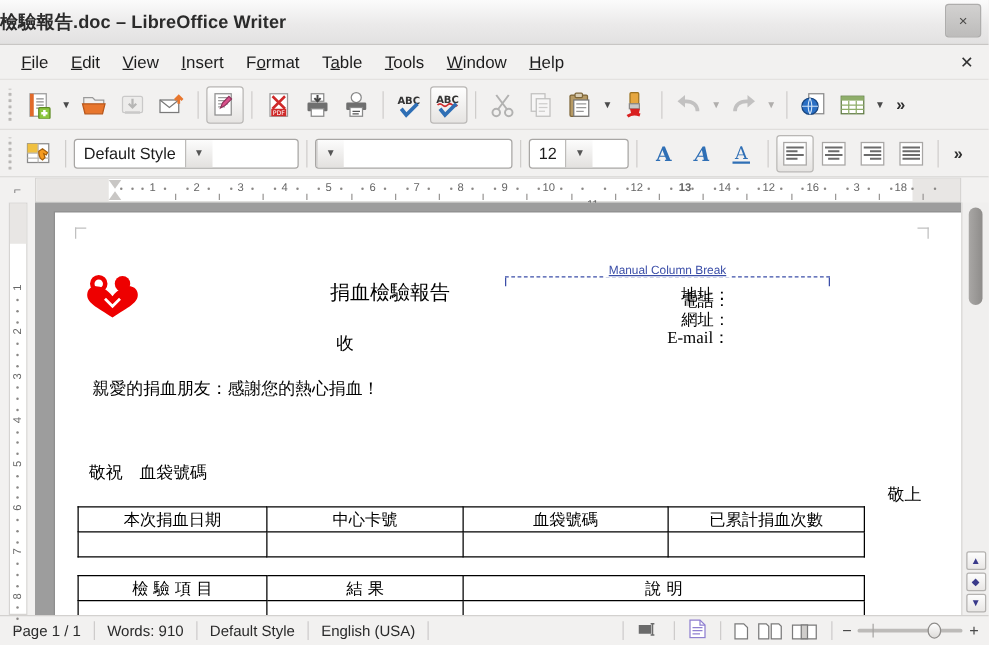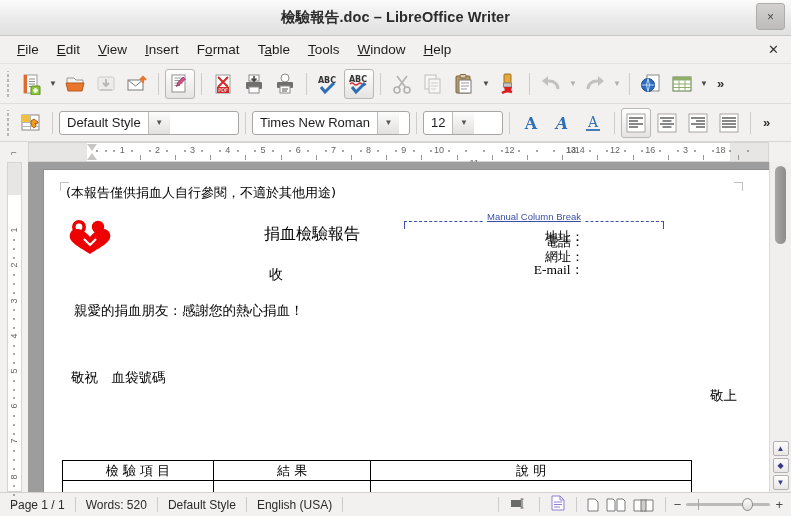--- a/index.html
+++ b/index.html
@@ -10,21 +10,21 @@
     background: #f2f1f0;
   }
   .app { width: 791px; height: 516px; display: flex; flex-direction: column;
          background: #f2f1f0; position: relative; }
 
   
   .titlebar {
     height: 36px; flex: 0 0 36px;
     background: linear-gradient(to bottom, #fbfbfb 0%, #ebeaea 55%, #e2e1e1 100%);
     border-bottom: 1px solid #c8c6c4;
-    display: flex; align-items: center; justify-content: center;
+    display: flex; align-items: center; justify-content: flex-start;
     position: relative;
   }
   .title-text {
     font-size: 14.5px; font-weight: bold; color: #2b2b2b;
     letter-spacing: .1px;
   }
   .win-close {
     position: absolute; right: 6px; top: 3px;
     width: 29px; height: 27px;
     background: linear-gradient(to bottom, #d2d1d0, #bdbcbb);
@@ -539,21 +539,20 @@
     <div class="sep"></div>
 
     <div class="combo style-combo">
       <div class="val">Default Style</div>
       <div class="arrow">▼</div>
     </div>
 
     <div class="sep"></div>
 
     <div class="combo font-combo">
-      <div class="val">Times New Roman</div>
       <div class="arrow">▼</div>
     </div>
 
     <div class="sep"></div>
 
     <div class="combo size-combo">
       <div class="val">12</div>
       <div class="arrow">▼</div>
     </div>
 
@@ -676,21 +675,21 @@
             <div class="hr-dot" style="left: 418.8px;"></div>
             <div class="hr-dot" style="left: 436.4px;"></div>
             <div class="hr-num" style="left: 445.2px; margin-top: 13px;">11</div>
             <div class="hr-half" style="left: 462.8px;"></div>
             <div class="hr-dot" style="left: 454px;"></div>
             <div class="hr-dot" style="left: 471.6px;"></div>
             <div class="hr-num" style="left: 480.4px;">12</div>
             <div class="hr-half" style="left: 498px;"></div>
             <div class="hr-dot" style="left: 489.2px;"></div>
             <div class="hr-dot" style="left: 506.8px;"></div>
-            <div class="hr-num" style="left: 542px; font-weight: bold;">13</div>
+            <div class="hr-num" style="left: 519px; font-weight: bold;">13</div>
             <div class="hr-half" style="left: 533.2px;"></div>
             <div class="hr-dot" style="left: 524.4px;"></div>
             <div class="hr-dot" style="left: 542px;"></div>
             <div class="hr-num" style="left: 550.8px;">14</div>
             <div class="hr-half" style="left: 568.4px;"></div>
             <div class="hr-dot" style="left: 559.6px;"></div>
             <div class="hr-dot" style="left: 577.2px;"></div>
             <div class="hr-num" style="left: 586px;">12</div>
             <div class="hr-half" style="left: 603.6px;"></div>
             <div class="hr-dot" style="left: 594.8px;"></div>
@@ -755,21 +754,20 @@
           </div>
       </div>
 
       <div class="doc-scroll">
         <div class="page">
           <div class="page-inner">
 
             <div class="bound tl" style="left:16px; top:12px;"></div>
             <div class="bound tr" style="right:26px; top:12px;"></div>
 
-            <div class="doc-note">(本報告僅供捐血人自行參閱，不適於其他用途)</div>
 
             <svg class="logo" viewBox="0 0 52 38">
               <circle cx="15" cy="7" r="5.2" fill="none" stroke="#ee0000" stroke-width="3.6"></circle>
               <circle cx="34" cy="7" r="6.2" fill="#ee0000"></circle>
               <path d="M26 34 C14 26, 4 22, 6 14 C8 7, 18 7, 26 17 C34 7, 44 7, 46 14 C48 22, 38 26, 26 34 Z" fill="#ee0000"></path>
               <path d="M20 19 L26 25 L32 19" fill="none" stroke="#ffffff" stroke-width="2.2"></path>
             </svg>
 
             <div class="doc-title">捐血檢驗報告</div>
 
@@ -786,20 +784,36 @@
               <div class="line">網址：</div>
               <div class="line email">E-mail：</div>
             </div>
 
             <div class="doc-recv">收</div>
 
             <div class="doc-greet">親愛的捐血朋友：感謝您的熱心捐血！</div>
             <div class="doc-bless">敬祝　血袋號碼</div>
             <div class="doc-sign">敬上</div>
 
+            <table class="doc-table table1">
+              <tbody id="tbl1">
+                  <tr>
+                    <td style="width: 24%;">本次捐血日期</td>
+                    <td style="width: 25%;">中心卡號</td>
+                    <td style="width: 26%;">血袋號碼</td>
+                    <td style="width: 25%;">已累計捐血次數</td>
+                  </tr>
+                  <tr>
+                    <td></td>
+                    <td></td>
+                    <td></td>
+                    <td></td>
+                  </tr>
+                </tbody>
+            </table>
 
             <table class="doc-table table2">
               <tbody id="tbl2">
                   <tr>
                     <td style="width: 24%;">檢 驗 項 目</td>
                     <td style="width: 25%;">結 果</td>
                     <td style="width: 51%;">說 明</td>
                   </tr>
                   <tr>
                     <td></td>
@@ -820,21 +834,21 @@
           <div class="navbtn">◆</div>
           <div class="navbtn">▼</div>
         </div>
       </div>
     </div>
   </div>
 
   <div class="statusbar">
     <div class="sb-item">Page 1 / 1</div>
     <div class="sb-sep"></div>
-    <div class="sb-item">Words: 520</div>
+    <div class="sb-item">Words: 910</div>
     <div class="sb-sep"></div>
     <div class="sb-item">Default Style</div>
     <div class="sb-sep"></div>
     <div class="sb-item">English (USA)</div>
     <div class="sb-sep"></div>
     <div class="sb-spacer"></div>
     <div class="sb-sep"></div>
     <div class="sb-item">
       <svg width="20" height="14" viewBox="0 0 20 14">
         <rect x="2" y="4" width="10" height="7" fill="#6b6b6b"></rect>

